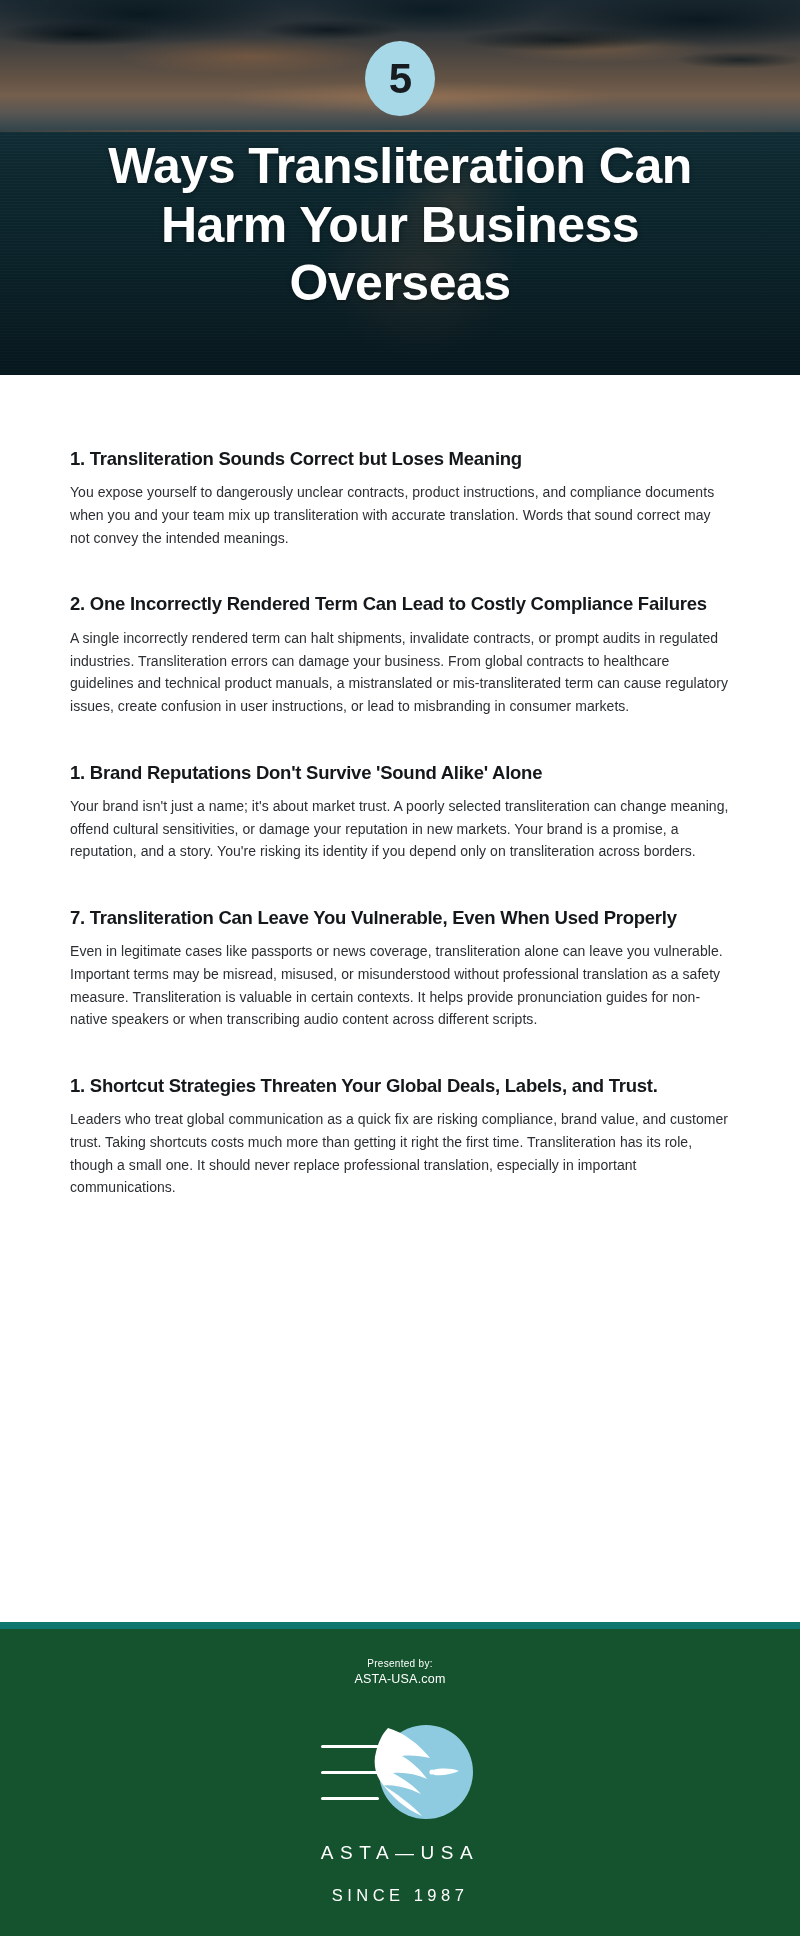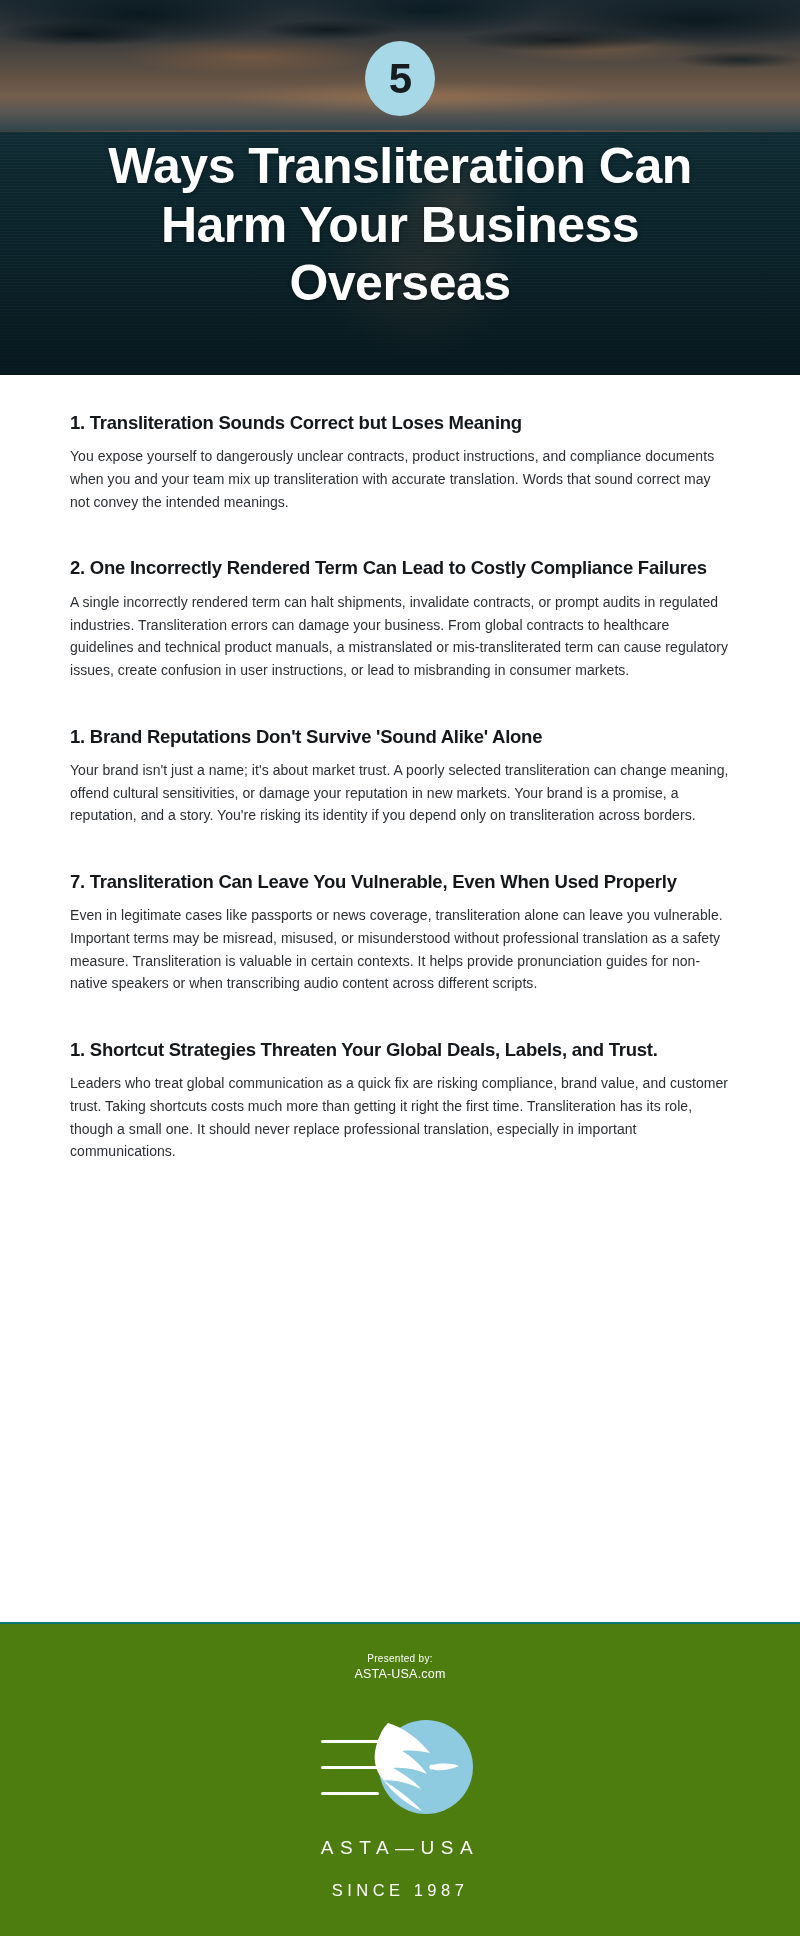--- a/index.html
+++ b/index.html
@@ -155,38 +155,39 @@
   .section { margin-bottom: 43px; }
   .section:last-child { margin-bottom: 0; }
 
   .section-title {
     font-size: 18.5px;
     font-weight: 700;
     color: #14181b;
     line-height: 1.32;
     letter-spacing: -0.25px;
     margin-bottom: 10px;
+    margin-top: 36px;
   }
 
   .section-body {
     font-size: 14px;
     color: #2b2f33;
     line-height: 1.62;
     letter-spacing: 0.05px;
   }
 
   
   .footer {
     position: absolute;
     left: 0;
     top: 1622px;
     width: 800px;
     height: 314px;
-    background: #4d7c0f;
-    border-top: 2px solid #0f766e;
+    background: #14532d;
+    border-top: 7px solid #0f766e;
     display: flex;
     flex-direction: column;
     align-items: center;
   }
 
   .presented-by {
     margin-top: 27px;
     font-size: 10px;
     color: #ffffff;
     letter-spacing: 0.3px;

